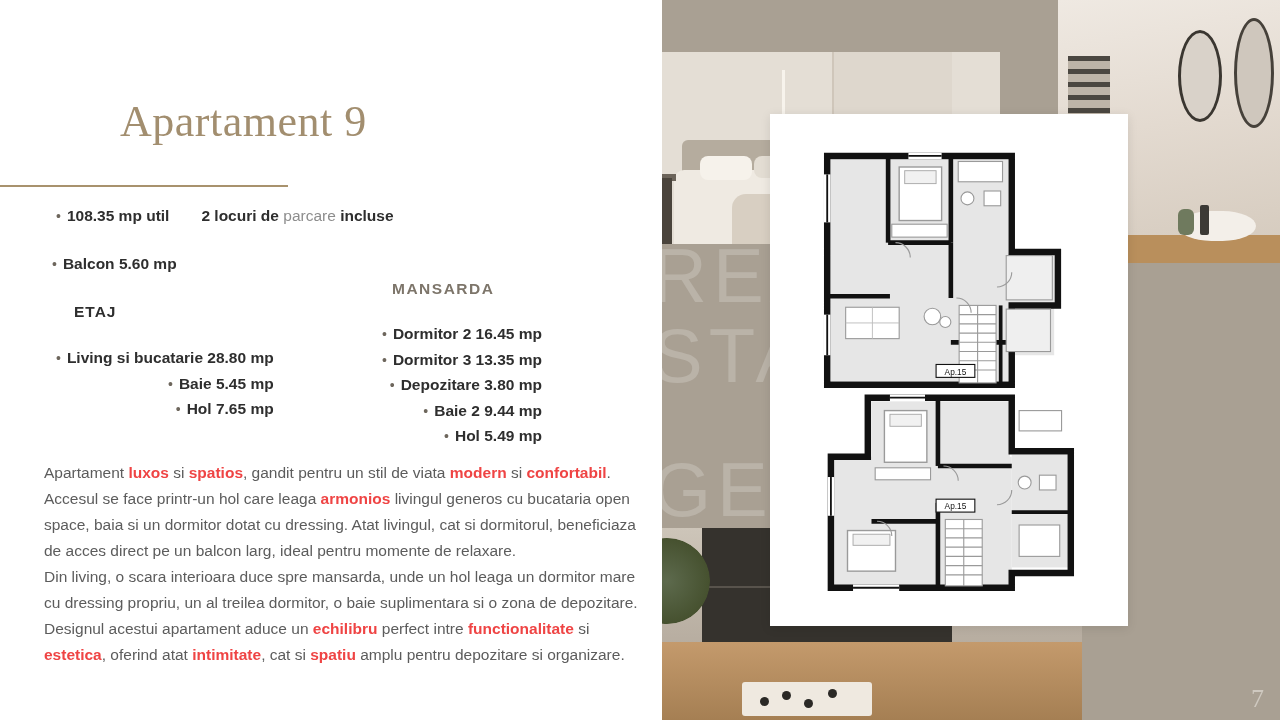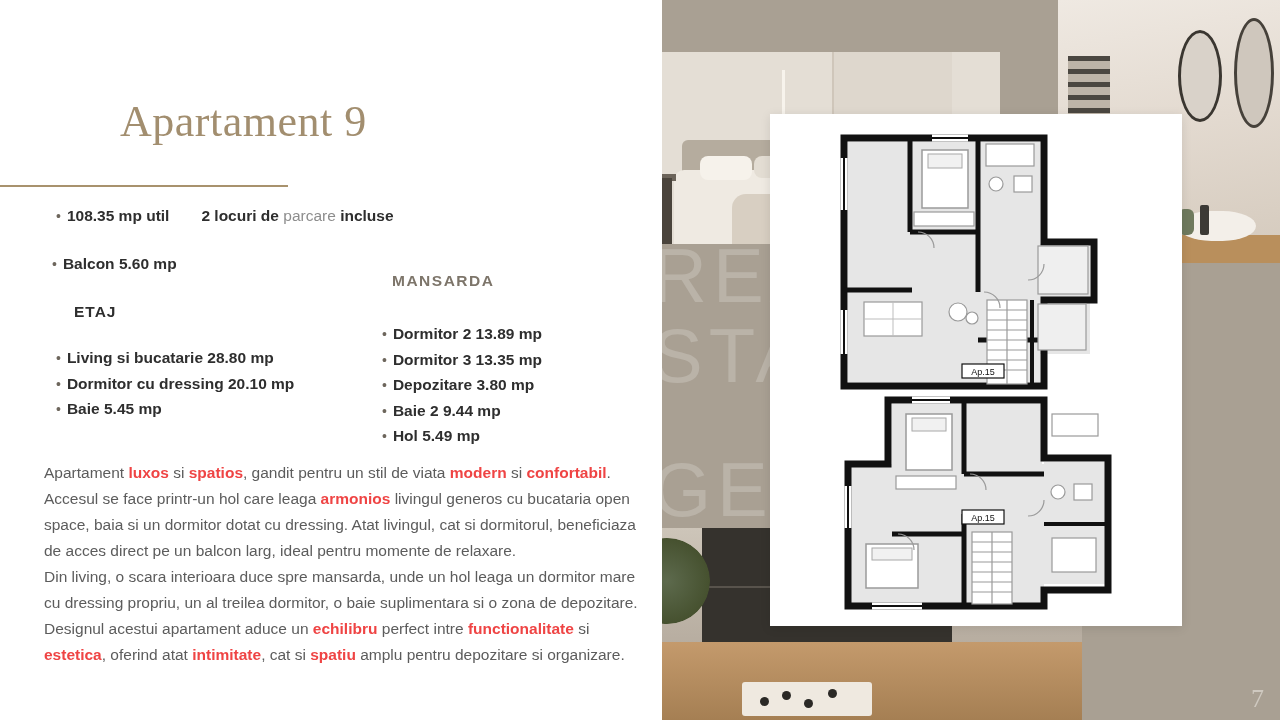--- a/index.html
+++ b/index.html
@@ -100,21 +100,21 @@
     line-height: 1;
     user-select: none;
   }
   .wm1 { left: -10px; top: 238px; }
   .wm2 { left: -10px; top: 318px; }
   .wm3 { left: -10px; top: 452px; }
 
   
   .plan-card {
     position: absolute;
-    left: 770px; top: 114px; width: 412px; height: 512px;
+    left: 770px; top: 114px; width: 358px; height: 512px;
     background: #ffffff;
     box-shadow: 0 2px 10px rgba(0,0,0,0.10);
   }
   .plan-svg { position: absolute; left: 0; top: 0; width: 100%; height: 100%; }
 
   
   .left-panel {
     position: absolute; left: 0; top: 0; width: 662px; height: 720px;
     background: #ffffff;
   }
@@ -125,36 +125,36 @@
     font-weight: 400;
   }
   .title-rule {
     position: absolute; left: 0; top: 185px; width: 288px; height: 2px;
     background: #a8926d;
   }
 
   .specs { position: absolute; left: 0; top: 200px; width: 662px; }
   .bullet-row {
     position: relative;
-    font-size: 15.5px; color: #2e2e2e; line-height: 1;
+    font-size: 15.5px; color: #2e2e2e; line-height: 1; text-align: right;
   }
   .bullet-row .dot {
     color: #6d665c; margin-right: 6px; font-size: 14px;
   }
   .b { font-weight: bold; }
   .muted { color: #8d8d8d; font-weight: normal; }
 
   .line-area { position: absolute; left: 56px; top: 8px; }
   .line-balcon { position: absolute; left: 52px; top: 56px; }
   .col-head-etaj {
     position: absolute; left: 74px; top: 103px;
     font-weight: bold; font-size: 15.5px; color: #2e2e2e; letter-spacing: 1px;
   }
   .col-head-mansarda {
-    position: absolute; left: 392px; top: 72px;
+    position: absolute; left: 392px; top: 80px;
     font-weight: bold; font-size: 15.5px; color: #7d756a; letter-spacing: 1.5px;
   }
   .col-etaj { position: absolute; left: 56px; top: 150px; }
   .col-mansarda { position: absolute; left: 382px; top: 126px; }
   .col-etaj .bullet-row, .col-mansarda .bullet-row { margin-bottom: 10px; }
 
   .paragraph {
     position: absolute; left: 44px; top: 460px; width: 600px;
     font-size: 15.5px; line-height: 26px; color: #5c5c5c;
   }
@@ -344,26 +344,26 @@
 
     <div class="bullet-row line-balcon">
       <span class="dot">•</span><span class="b">Balcon  5.60 mp</span>
     </div>
 
     <div class="col-head-etaj">ETAJ</div>
     <div class="col-head-mansarda">MANSARDA</div>
 
     <div class="col-etaj">
       <div class="bullet-row"><span class="dot">•</span><span class="b">Living si bucatarie 28.80 mp</span></div>
-      <div class="bullet-row"><span class="dot">•</span><span class="b">Dormitor cu dressing  20.10 mp</span></div>
       <div class="bullet-row"><span class="dot">•</span><span class="b">Baie  5.45 mp</span></div>
+      <div class="bullet-row"><span class="dot">•</span><span class="b">Hol  7.65 mp</span></div>
     </div>
 
     <div class="col-mansarda">
-      <div class="bullet-row"><span class="dot">•</span><span class="b">Dormitor 2  13.89 mp</span></div>
+      <div class="bullet-row"><span class="dot">•</span><span class="b">Dormitor 2  16.45 mp</span></div>
       <div class="bullet-row"><span class="dot">•</span><span class="b">Dormitor 3  13.35 mp</span></div>
       <div class="bullet-row"><span class="dot">•</span><span class="b">Depozitare  3.80 mp</span></div>
       <div class="bullet-row"><span class="dot">•</span><span class="b">Baie 2  9.44 mp</span></div>
       <div class="bullet-row"><span class="dot">•</span><span class="b">Hol  5.49 mp</span></div>
     </div>
   </div>
 
   <div class="paragraph">
     <span>Apartament </span><span class="hl">luxos</span><span> si </span><span class="hl">spatios</span><span>, gandit pentru un stil de viata </span><span class="hl">modern</span><span> si </span><span class="hl">confortabil</span><span>. Accesul se face printr-un hol care leaga </span><span class="hl">armonios</span><span> livingul generos cu bucataria open space, baia si un dormitor dotat cu dressing. Atat livingul, cat si dormitorul, beneficiaza de acces direct pe un balcon larg, ideal pentru momente de relaxare.</span><br>
     <span>Din living, o scara interioara duce spre mansarda, unde un hol leaga un dormitor mare cu dressing propriu, un al treilea dormitor, o baie suplimentara si o zona de depozitare. Designul acestui apartament aduce un </span><span class="hl">echilibru</span><span> perfect intre </span><span class="hl">functionalitate</span><span> si </span><span class="hl">estetica</span><span>, oferind atat </span><span class="hl">intimitate</span><span>, cat si </span><span class="hl">spatiu</span><span> amplu pentru depozitare si organizare.</span>

